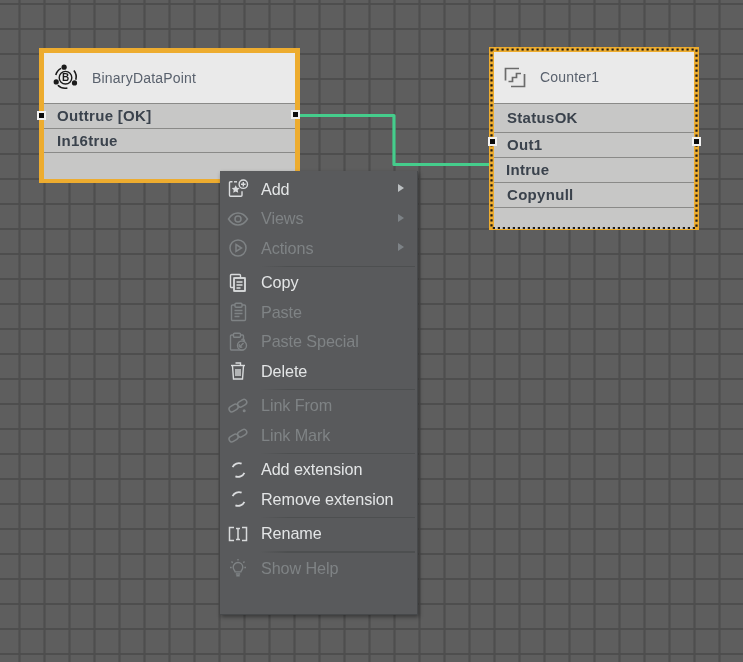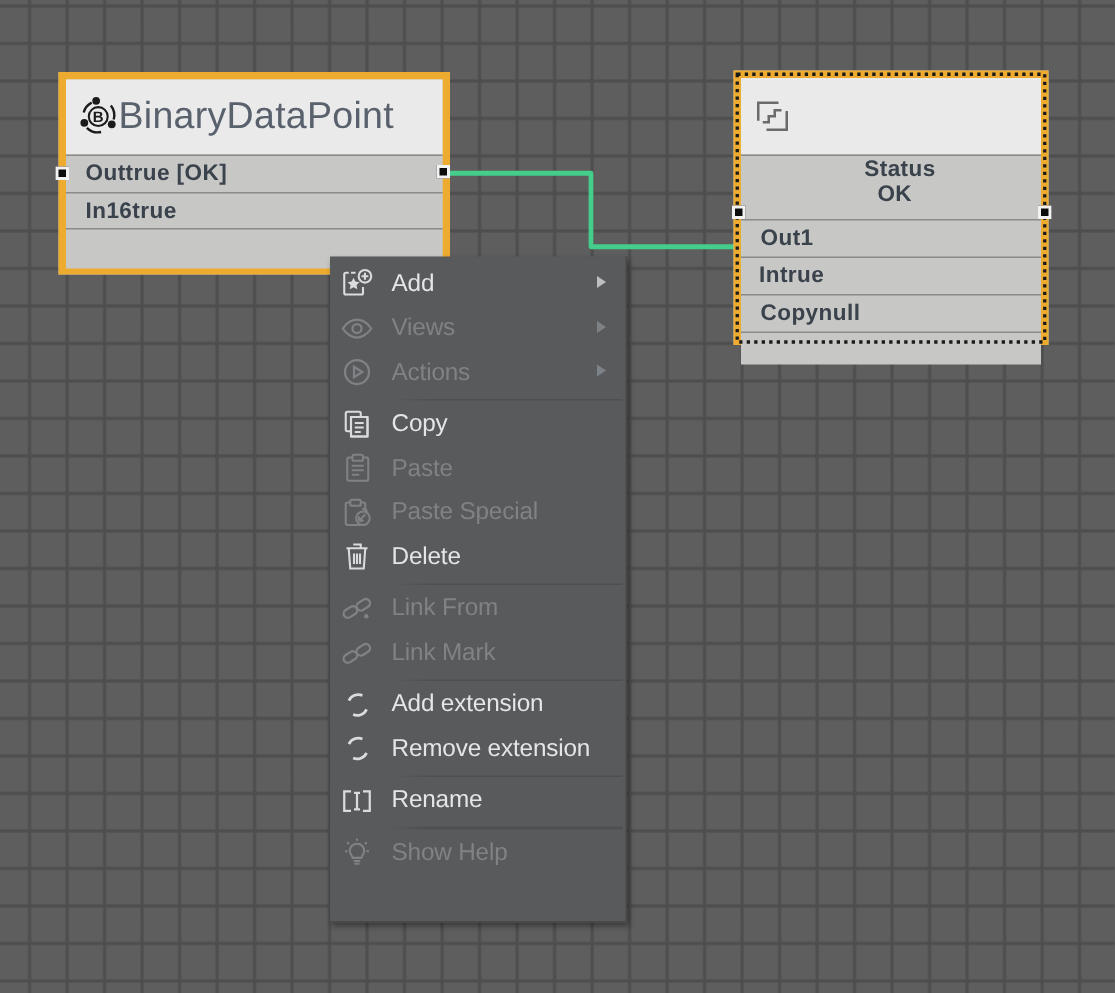--- a/index.html
+++ b/index.html
@@ -7,21 +7,21 @@
     width:743px;height:662px;overflow:hidden;position:relative;
     font-family:"Liberation Sans",sans-serif;
     background-color:#5e5e5e;
     background-image:
       linear-gradient(to right, transparent 0 18.5px, rgba(77,77,77,.55) 18.5px 19px, #4e4e4e 19px 20.5px, rgba(77,77,77,.55) 20.5px 21px, transparent 21px),
       linear-gradient(to bottom, transparent 0 2.5px, rgba(77,77,77,.55) 2.5px 3px, #4e4e4e 3px 4.5px, rgba(77,77,77,.55) 4.5px 5px, transparent 5px);
     background-size:25px 25px;
   }
   .node{position:absolute;box-sizing:border-box;border:5px solid #edac2f;background:#c7c7c6;}
   .hdr{box-sizing:border-box;display:flex;align-items:center;background:#eaeaea;padding-left:9px;}
-  .hdr .ttl{color:#59616d;font-size:25px;letter-spacing:0.2px;white-space:nowrap;}
+  .hdr .ttl{color:#59616d;font-size:14px;letter-spacing:0.2px;margin-left:13px;white-space:nowrap;}
   .row{box-sizing:border-box;display:flex;align-items:center;
        padding:0 1px 1px 13px;border-top:1.5px solid #8a8a88;background:#c7c7c6;
        font-size:15px;font-weight:bold;color:#3a424c;letter-spacing:0.3px;}
   .row span:last-child{padding-right:8.5px;}
   .row span.cv{padding-right:7px;}
   .conn{position:absolute;box-sizing:border-box;width:9px;height:9px;background:#0c0c0c;border:2px solid #f2f2f2;}
   .menu{position:absolute;left:220px;top:171px;width:198px;height:444px;background:#595a5c;
         box-shadow:1px 2px 4px rgba(0,0,0,0.4);border:1px solid #47494b;border-top:none;border-left:none;padding-top:3.5px;box-sizing:border-box;}
   .mi{height:29.5px;display:flex;align-items:center;position:relative;}
   .mi .ic{width:22px;margin-left:7px;display:flex;justify-content:center;align-items:center;}
@@ -68,22 +68,23 @@
 
 <div class="node" style="left:489px;top:46.5px;width:210px;height:183.5px;">
   <div class="hdr" style="height:51.5px;">
     <svg width="24" height="23" viewBox="0 0 24 23">
       <g fill="none" stroke="#6b6b6b" stroke-width="1.7">
         <path d="M 2.5 14.5 L 2.5 2.5 L 16 2.5"></path>
         <path d="M 21.5 8 L 21.5 20.5 L 8 20.5"></path>
         <path d="M 5.5 15.5 L 9.5 15.5 L 9.5 11.5 L 13.5 11.5 L 13.5 7.5 L 18 7.5"></path>
       </g>
     </svg>
+    <span class="ttl">Counter1</span>
   </div>
-  <div class="row" style="height:43px;flex-direction:column;">
+  <div class="row" style="height:29px;">
       <span>Status</span>
       <span class="cv">OK</span>
     </div>
   <div class="row" style="height:25px;">
       <span>Out</span>
       <span class="cv">1</span>
     </div>
   <div class="row" style="height:25px;padding-left:12px;">
       <span>In</span>
       <span class="cv">true</span>

